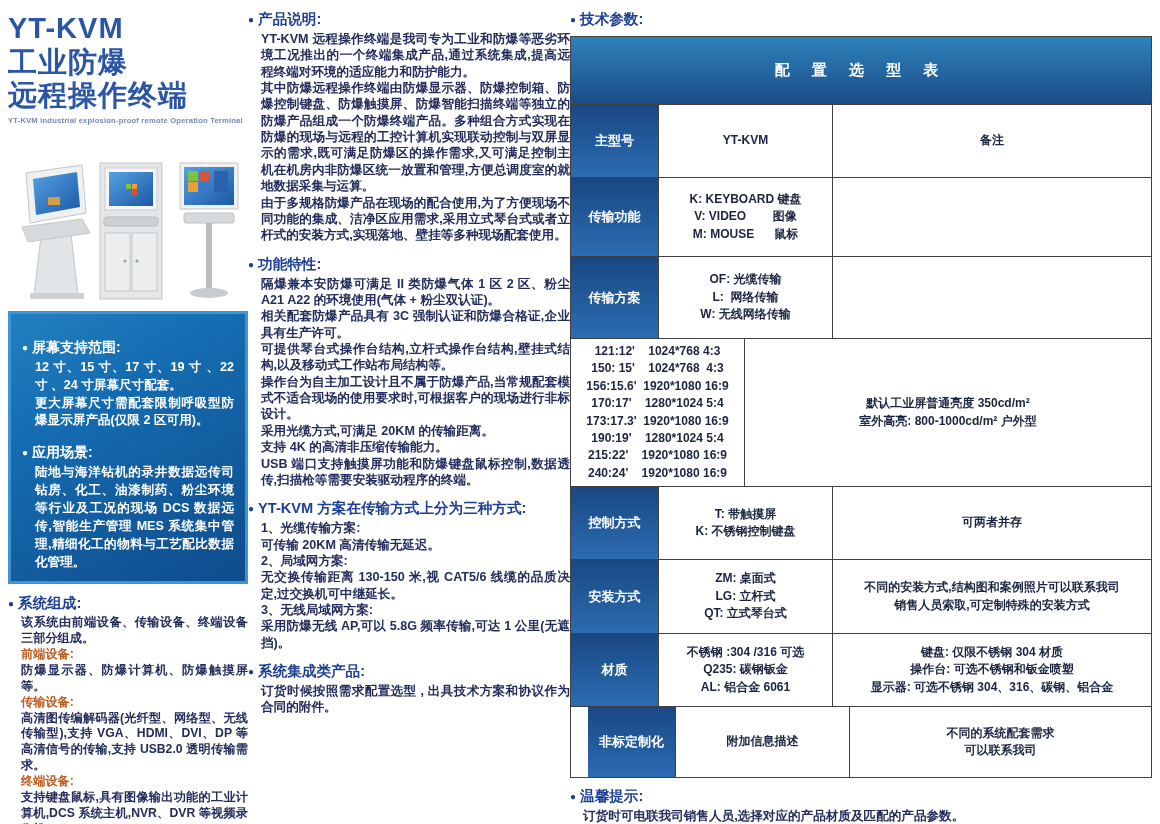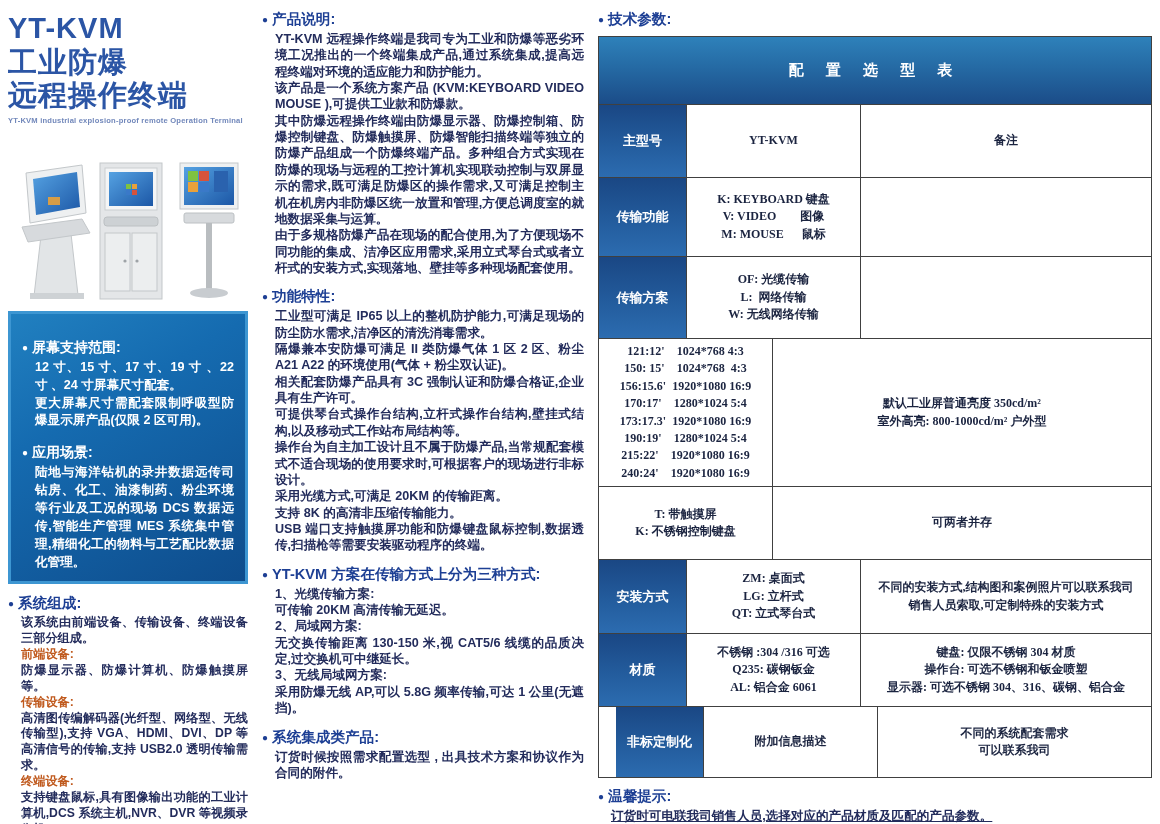--- a/index.html
+++ b/index.html
@@ -2,21 +2,21 @@
 <html><head>
 <meta charset="utf-8">
 <style>
   * { margin:0; padding:0; box-sizing:border-box; }
   html,body { background:#ffffff; }
   body {
     width:1160px; height:824px; overflow:hidden;
     font-family:"Liberation Sans","DejaVu Sans",sans-serif;
     color:#1f2a58;
   }
-  .page { display:flex; width:1160px; height:824px; padding:6px 8px 4px 8px; gap:14px; }
+  .page { display:flex; width:1160px; height:824px; padding:6px 8px 4px 8px; }
 
   
   .col-left { width:240px; flex:0 0 240px; display:flex; flex-direction:column; }
   .title-block { padding-top:6px; }
   .title-line { font-size:29px; font-weight:800; color:#2b55a5; line-height:1.16; letter-spacing:1px; }
   .subtitle { font-size:7.6px; font-weight:700; color:#7288bb; margin-top:3px; letter-spacing:.2px; }
   .product-images { margin-top:10px; height:168px; }
   .blue-panel {
     margin-top:8px;
     border:3px solid #3d96d2;
@@ -43,32 +43,32 @@
   .col-right { flex:1; padding-top:4px; display:flex; flex-direction:column; }
   .spec-table { margin-top:5px; border:1px solid #404040; background:#fff; }
   .spec-title {
     height:68px; display:flex; align-items:center; justify-content:center;
     background:linear-gradient(180deg,#2e81ba 0%,#256aa4 45%,#1b4c88 100%);
     color:#ffffff; font-size:15px; font-weight:800; letter-spacing:9px;
     border-bottom:1px solid #404040;
   }
   .spec-row { display:flex; border-bottom:1px solid #404040; }
   .spec-row:last-child { border-bottom:none; }
-  .cell { display:flex; flex-direction:column; justify-content:center;font-family:Liberation Serif, serif; }
+  .cell { display:flex; flex-direction:column; justify-content:center; }
   .cell-label {
     width:88px; flex:0 0 88px; align-items:center;
     background:linear-gradient(180deg,#1a4784 0%,#235c9d 55%,#2c6cb0 100%);
     color:#ffffff; font-size:13px; font-weight:800;
     border-right:1px solid #404040;
   }
   .cell-value { width:174px; flex:0 0 174px; align-items:center; border-right:1px solid #404040; }
   .cell-remark { flex:1; align-items:center; }
   .cell-line { font-size:12px; font-weight:700; color:#1b2440; line-height:1.45; white-space:pre-wrap; text-align:center; padding:0 4px; }
   .tip { margin-top:9px; font-size:12.6px; line-height:1.3; }
-  .tip .par { font-weight:600; color:#232c5c; padding-left:13px;text-decoration:underline; }
+  .tip .par { font-weight:600; color:#232c5c; padding-left:13px; }
 </style>
 </head>
 <body>
 
 <div class="page">
 
   <aside class="col-left">
     <div class="title-block">
       <div id="titleLines">
           <div class="title-line">YT-KVM</div>
@@ -147,33 +147,31 @@
         <div class="grp-text">高清图传编解码器(光纤型、网络型、无线传输型),支持 VGA、HDMI、DVI、DP 等高清信号的传输,支持 USB2.0 透明传输需求。</div>
         <div class="grp-label">终端设备:</div>
         <div class="grp-text">支持键盘鼠标,具有图像输出功能的工业计算机,DCS 系统主机,NVR、DVR 等视频录像机。</div>
       </div>
   </aside>
 
   <main class="col-mid" id="midCol">
       <div class="section">
         <div class="sec-head-navy"><span class="bullet">●</span><span>产品说明:</span></div>
         <div class="par">YT-KVM 远程操作终端是我司专为工业和防爆等恶劣环境工况推出的一个终端集成产品,通过系统集成,提高远程终端对环境的适应能力和防护能力。</div>
-        <div class="par">该产品是一个系统方案产品 (KVM:KEYBOARD VIDEO MOUSE ),可提供工业款和防爆款。</div>
         <div class="par">其中防爆远程操作终端由防爆显示器、防爆控制箱、防爆控制键盘、防爆触摸屏、防爆智能扫描终端等独立的防爆产品组成一个防爆终端产品。多种组合方式实现在防爆的现场与远程的工控计算机实现联动控制与双屏显示的需求,既可满足防爆区的操作需求,又可满足控制主机在机房内非防爆区统一放置和管理,方便总调度室的就地数据采集与运算。</div>
         <div class="par">由于多规格防爆产品在现场的配合使用,为了方便现场不同功能的集成、洁净区应用需求,采用立式琴台式或者立杆式的安装方式,实现落地、壁挂等多种现场配套使用。</div>
       </div>
       <div class="section">
         <div class="sec-head-navy"><span class="bullet">●</span><span>功能特性:</span></div>
-        <div class="par">工业型可满足 IP65 以上的整机防护能力,可满足现场的防尘防水需求,洁净区的清洗消毒需求。</div>
         <div class="par">隔爆兼本安防爆可满足 II 类防爆气体 1 区 2 区、粉尘 A21 A22 的环境使用(气体 + 粉尘双认证)。</div>
         <div class="par">相关配套防爆产品具有 3C 强制认证和防爆合格证,企业具有生产许可。</div>
         <div class="par">可提供琴台式操作台结构,立杆式操作台结构,壁挂式结构,以及移动式工作站布局结构等。</div>
         <div class="par">操作台为自主加工设计且不属于防爆产品,当常规配套模式不适合现场的使用要求时,可根据客户的现场进行非标设计。</div>
         <div class="par">采用光缆方式,可满足 20KM 的传输距离。</div>
-        <div class="par">支持 8K 的高清非压缩传输能力。</div>
+        <div class="par">支持 4K 的高清非压缩传输能力。</div>
         <div class="par">USB 端口支持触摸屏功能和防爆键盘鼠标控制,数据透传,扫描枪等需要安装驱动程序的终端。</div>
       </div>
       <div class="section">
         <div class="sec-head-navy"><span class="bullet">●</span><span>YT-KVM 方案在传输方式上分为三种方式:</span></div>
         <div class="par">1、光缆传输方案:</div>
         <div class="par">可传输 20KM 高清传输无延迟。</div>
         <div class="par">2、局域网方案:</div>
         <div class="par">无交换传输距离 130-150 米,视 CAT5/6 线缆的品质决定,过交换机可中继延长。</div>
         <div class="par">3、无线局域网方案:</div>
         <div class="par">采用防爆无线 AP,可以 5.8G 频率传输,可达 1 公里(无遮挡)。</div>
@@ -232,20 +230,23 @@
             <div class="cell-line">190:19'    1280*1024 5:4</div>
             <div class="cell-line">215:22'    1920*1080 16:9</div>
             <div class="cell-line">240:24'    1920*1080 16:9</div>
           </div>
           <div class="cell cell-remark">
             <div class="cell-line">默认工业屏普通亮度 350cd/m²</div>
             <div class="cell-line">室外高亮: 800-1000cd/m² 户外型</div>
           </div>
         </div>
         <div class="spec-row" style="height: 73px;">
+          <div class="cell cell-label">
+            <div class="cell-line-label">控制方式</div>
+          </div>
           <div class="cell cell-value">
             <div class="cell-line">T: 带触摸屏</div>
             <div class="cell-line">K: 不锈钢控制键盘</div>
           </div>
           <div class="cell cell-remark">
             <div class="cell-line">可两者并存</div>
           </div>
         </div>
         <div class="spec-row" style="height: 74px;">
           <div class="cell cell-label">

